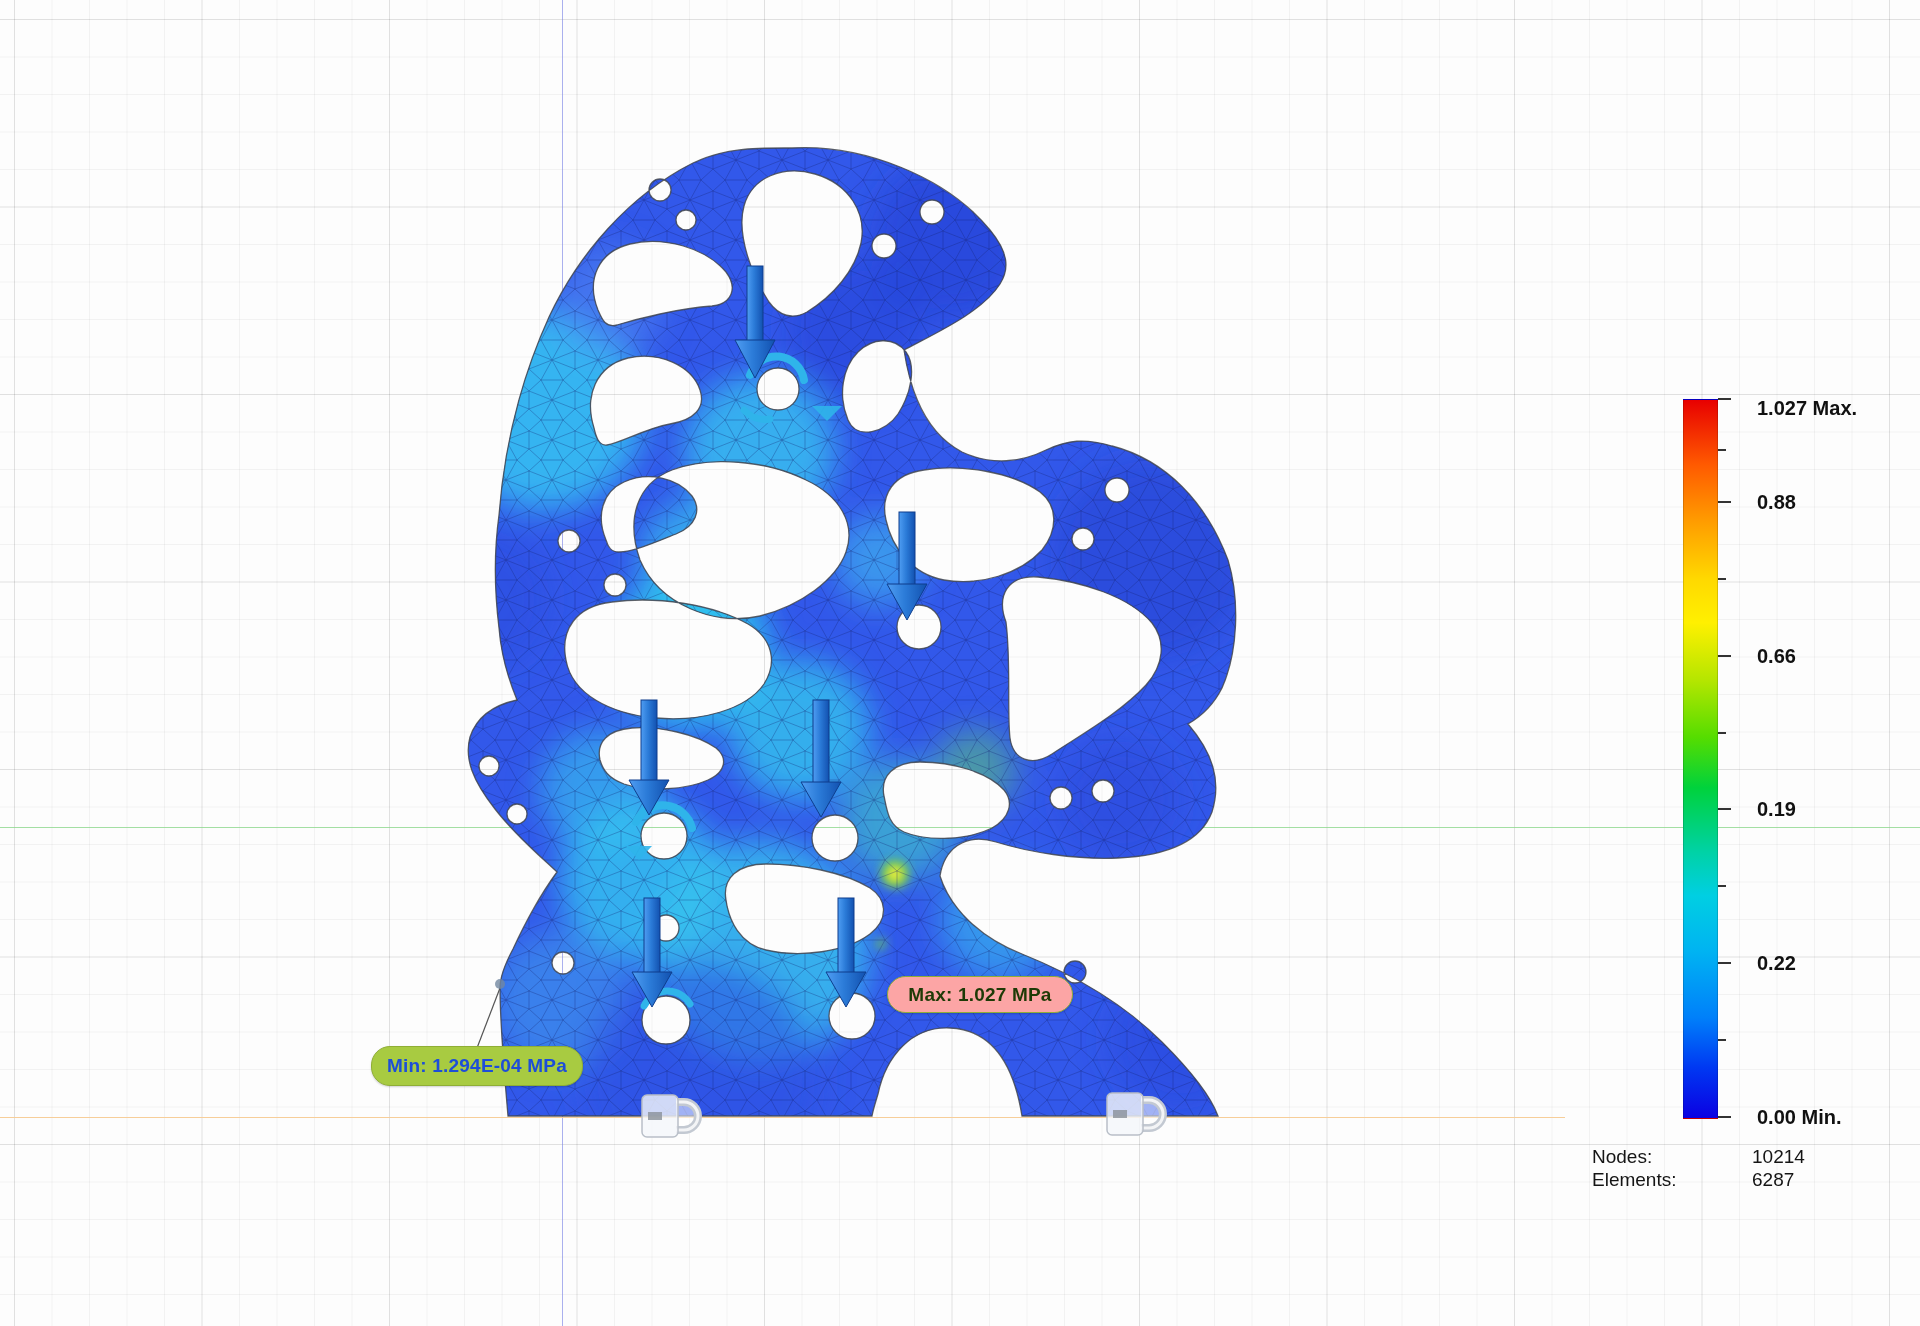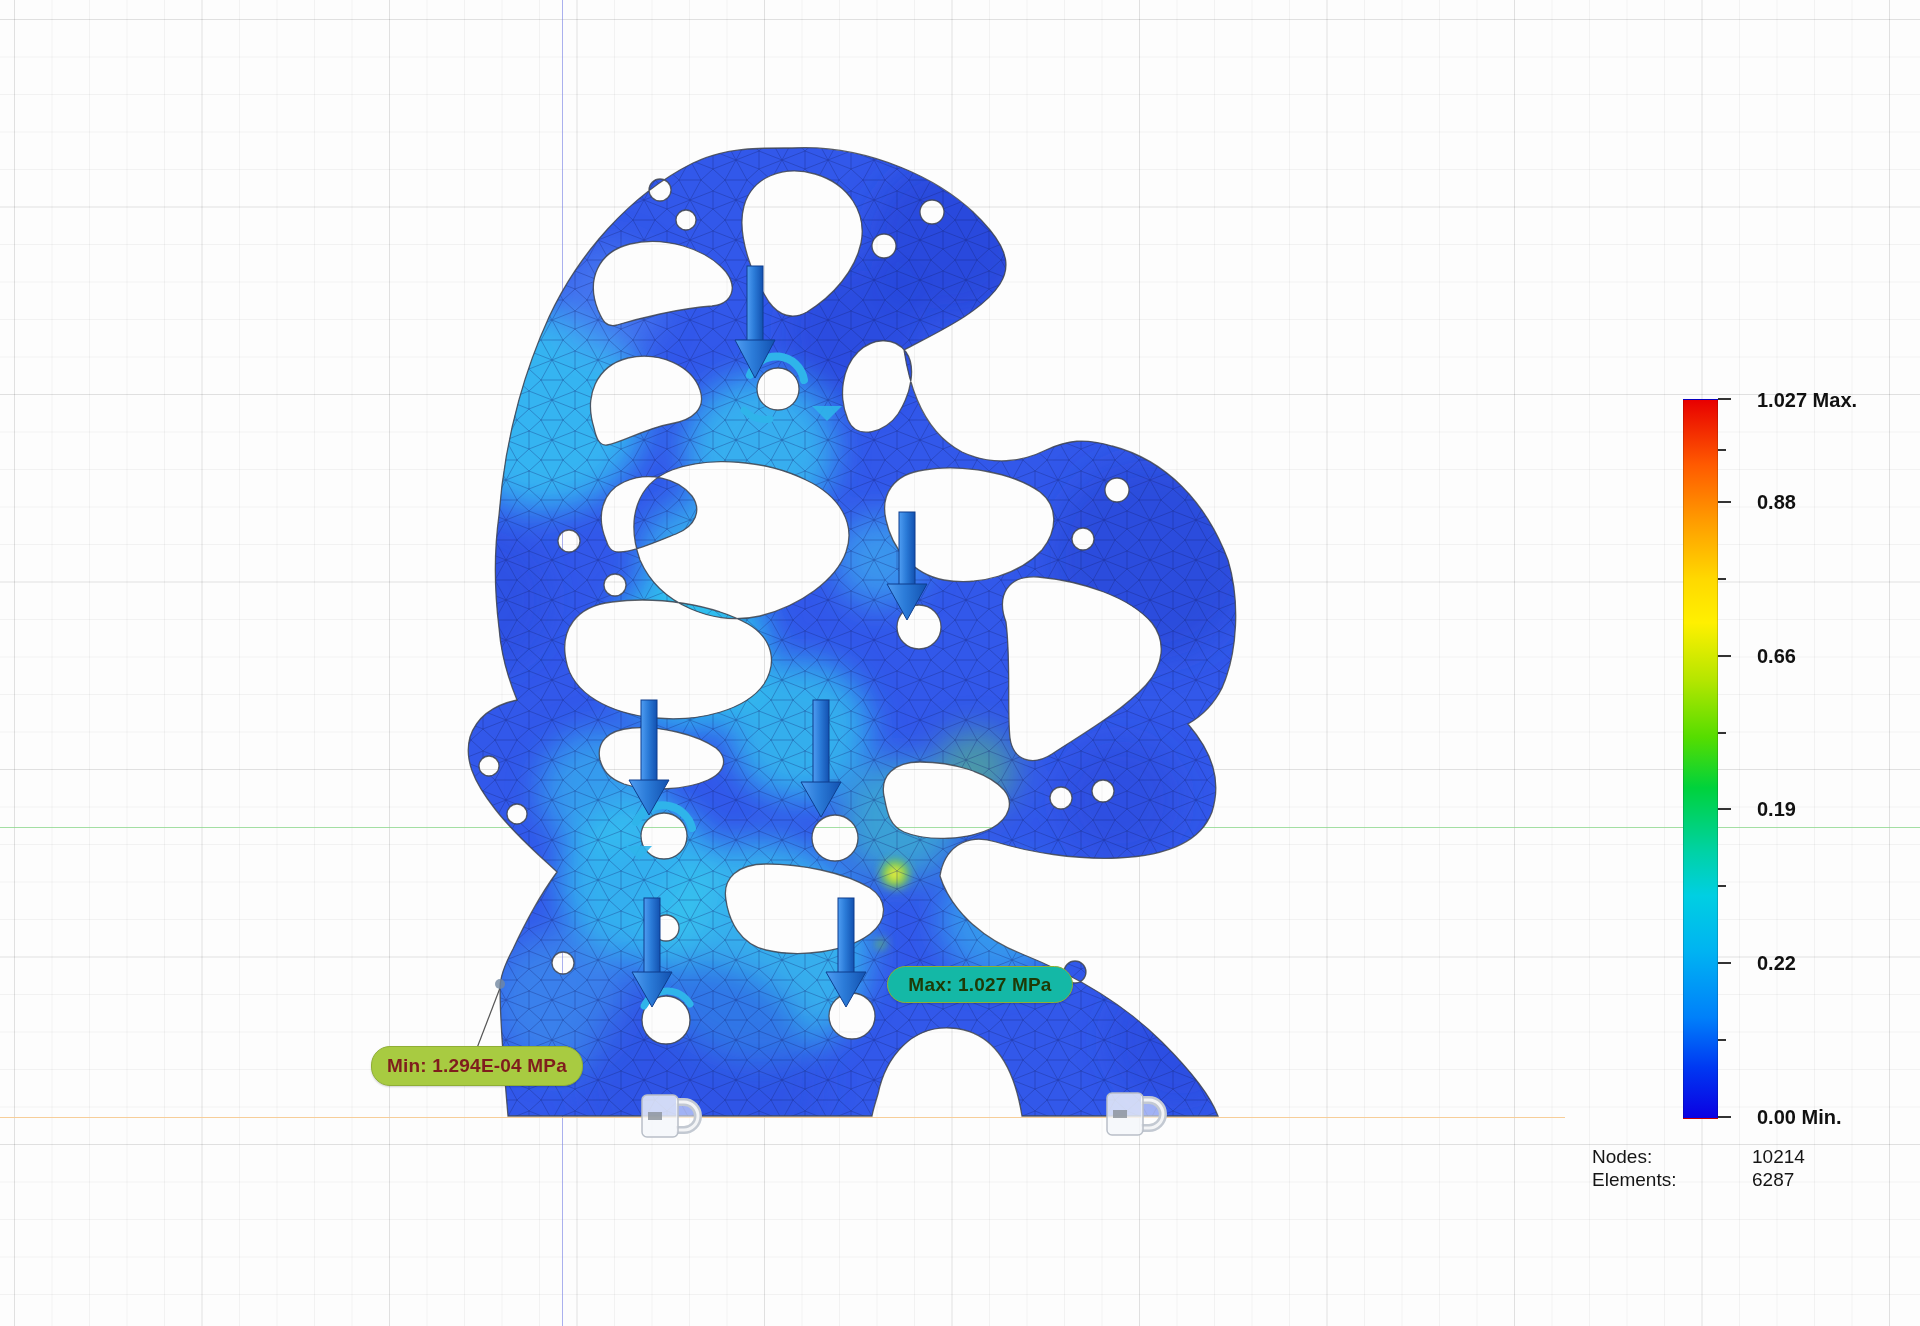--- a/index.html
+++ b/index.html
@@ -210,37 +210,37 @@
       <path d="M 4 -14 h 8 a 14 14 0 0 1 0 28 h -8" fill="rgba(255,255,255,0.55)" stroke="#c3c9d2" stroke-width="8"></path>
       <path d="M 4 -14 h 8 a 14 14 0 0 1 0 28 h -8" fill="none" stroke="rgba(255,255,255,0.8)" stroke-width="3"></path>
       <rect x="-30" y="-21" width="36" height="42" rx="5" fill="rgba(244,246,250,0.82)" stroke="#b9bfc8" stroke-width="1.5"></rect>
       <rect x="-24" y="-4" width="14" height="8" fill="#8e959e" opacity="0.85"></rect>
     </g>
 
     <line x1="500" y1="988" x2="477" y2="1048" stroke="#555" stroke-width="1.2"></line>
     <circle cx="500" cy="984" r="5" fill="#7287a0" opacity="0.8"></circle>
   </svg>
 
-  <div class="pill pill-min" style="background: rgb(168, 203, 65); border: 1px solid rgb(143, 174, 53); color: #7f1d1d;">Min: 1.294E-04 MPa</div>
-  <div class="pill pill-max" style="background: #14b8a6; border: 1px solid rgb(143, 174, 53); color: rgb(30, 58, 6);">Max: 1.027 MPa</div>
+  <div class="pill pill-min" style="background: rgb(168, 203, 65); border: 1px solid rgb(143, 174, 53); color: #1d4ed8;">Min: 1.294E-04 MPa</div>
+  <div class="pill pill-max" style="background: #fca5a5; border: 1px solid rgb(143, 174, 53); color: rgb(30, 58, 6); margin-top: 10px;">Max: 1.027 MPa</div>
 
   <div class="legend">
     <div class="legend-bar"></div>
     <div class="tick major" style="top:4px"></div>
     <div class="tick minor" style="top:55px"></div>
     <div class="tick major" style="top:107px"></div>
     <div class="tick minor" style="top:184px"></div>
     <div class="tick major" style="top:261px"></div>
     <div class="tick minor" style="top:338px"></div>
     <div class="tick major" style="top:414px"></div>
     <div class="tick minor" style="top:491px"></div>
     <div class="tick major" style="top:568px"></div>
     <div class="tick minor" style="top:645px"></div>
     <div class="tick major" style="top:722px"></div>
-    <div class="legend-label" style="top:6px">1.027 Max.</div>
+    <div class="legend-label" style="top:14px">1.027 Max.</div>
     <div class="legend-label" style="top:108px">0.88</div>
     <div class="legend-label" style="top:262px">0.66</div>
     <div class="legend-label" style="top:415px">0.19</div>
     <div class="legend-label" style="top:569px">0.22</div>
     <div class="legend-label" style="top:723px">0.00 Min.</div>
   </div>
 
   <div class="stats">
     <div class="stats-row">
       <span class="stats-label">Nodes:</span><span class="stats-value">10214</span>

